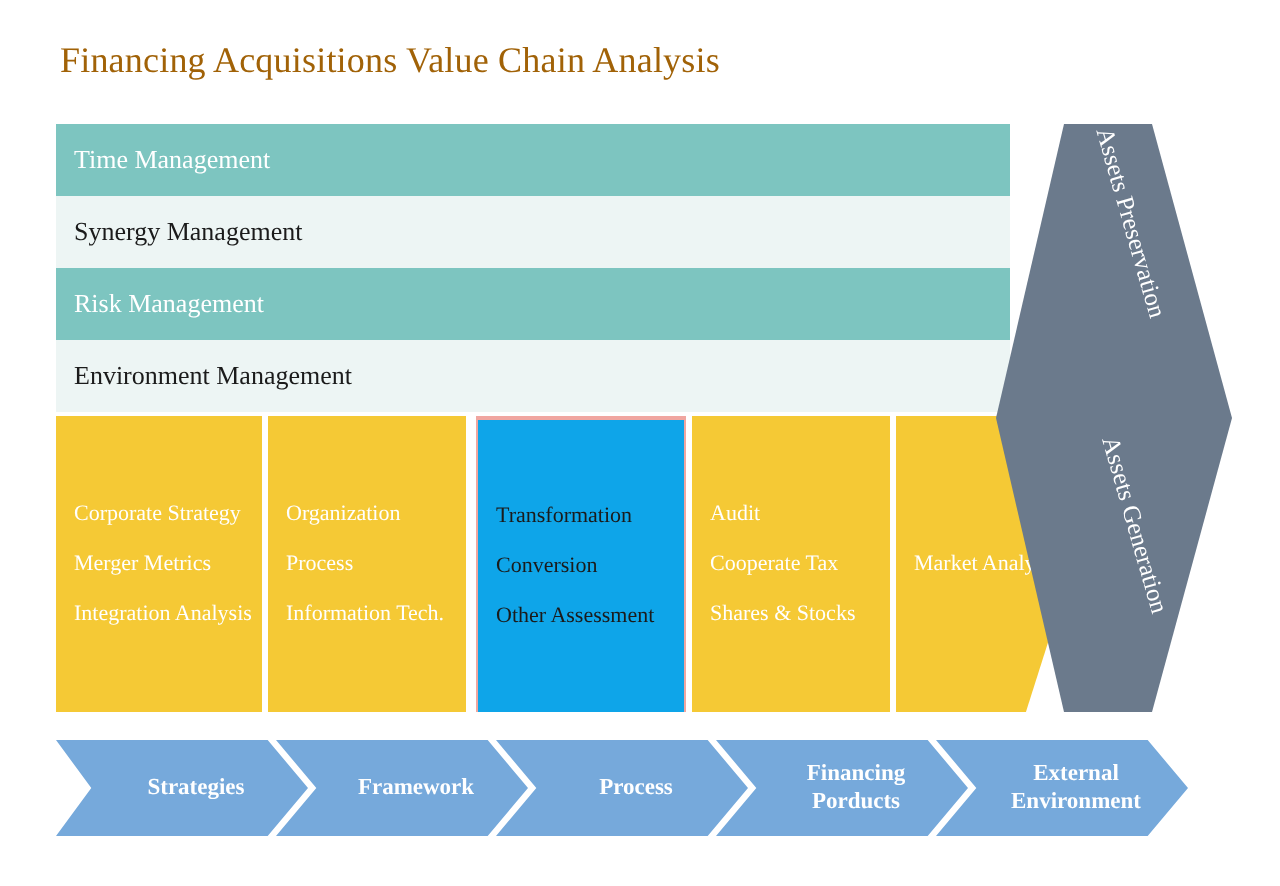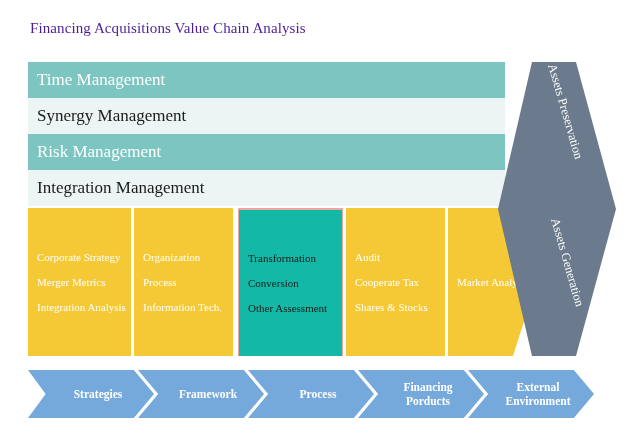--- a/index.html
+++ b/index.html
@@ -20,22 +20,22 @@
     left: 0; top: 0;
     width: 640px;
     height: 443px;
   }
 
   
   .title {
     position: absolute;
     left: 30px;
     top: 20px;
-    font-size: 15px;
-    color: #4c1d95;
+    font-size: 18px;
+    color: #a16207;
     letter-spacing: 0.1px;
     white-space: nowrap;
   }
 
   
   .stage {
     position: absolute;
     left: 0; top: 0;
     width: 640px;
     height: 443px;
@@ -44,21 +44,21 @@
   
   .band {
     position: absolute;
     left: 28px;
     width: 477px;
     height: 36px;
     box-sizing: border-box;
     display: flex;
     align-items: center;
     padding-left: 9px;
-    font-size: 17px;
+    font-size: 13px;
     white-space: nowrap;
   }
   .band.teal {
     background: #7dc5c0;
     color: #ffffff;
   }
   .band.pale {
     background: #edf5f4;
     color: #1b1b1b;
   }
@@ -81,21 +81,21 @@
     justify-content: center;
     gap: 13px;
     padding-left: 9px;
     padding-right: 4px;
   }
   .col.yellow {
     background: #f5c935;
     color: #ffffff;
   }
   .col.red {
-    background: #14b8a6;
+    background: #0ea5e9;
     color: #1b1b1b;
     border-top: 2px solid #f0a6a0;
     border-right: 1px solid #f0a6a0;
     border-left: 1px solid #f0a6a0;
   }
   .col .item {
     font-size: 11px;
     white-space: nowrap;
     line-height: 1.1;
   }
@@ -190,21 +190,21 @@
     <div class="band teal" style="top:62px;">
       <span>Time Management</span>
     </div>
     <div class="band pale" style="top:98px;align-items:center;">
       <span>Synergy Management</span>
     </div>
     <div class="band teal" style="top:134px;text-align:center;">
       <span>Risk Management</span>
     </div>
     <div class="band pale" style="top:170px;">
-      <span>Integration Management</span>
+      <span>Environment Management</span>
     </div>
 
     <div class="cols">
 
       <div class="col yellow" style="left:0px; width:103px;">
         <div class="item">Corporate Strategy</div>
         <div class="item">Merger Metrics</div>
         <div class="item">Integration Analysis</div>
       </div>
 

